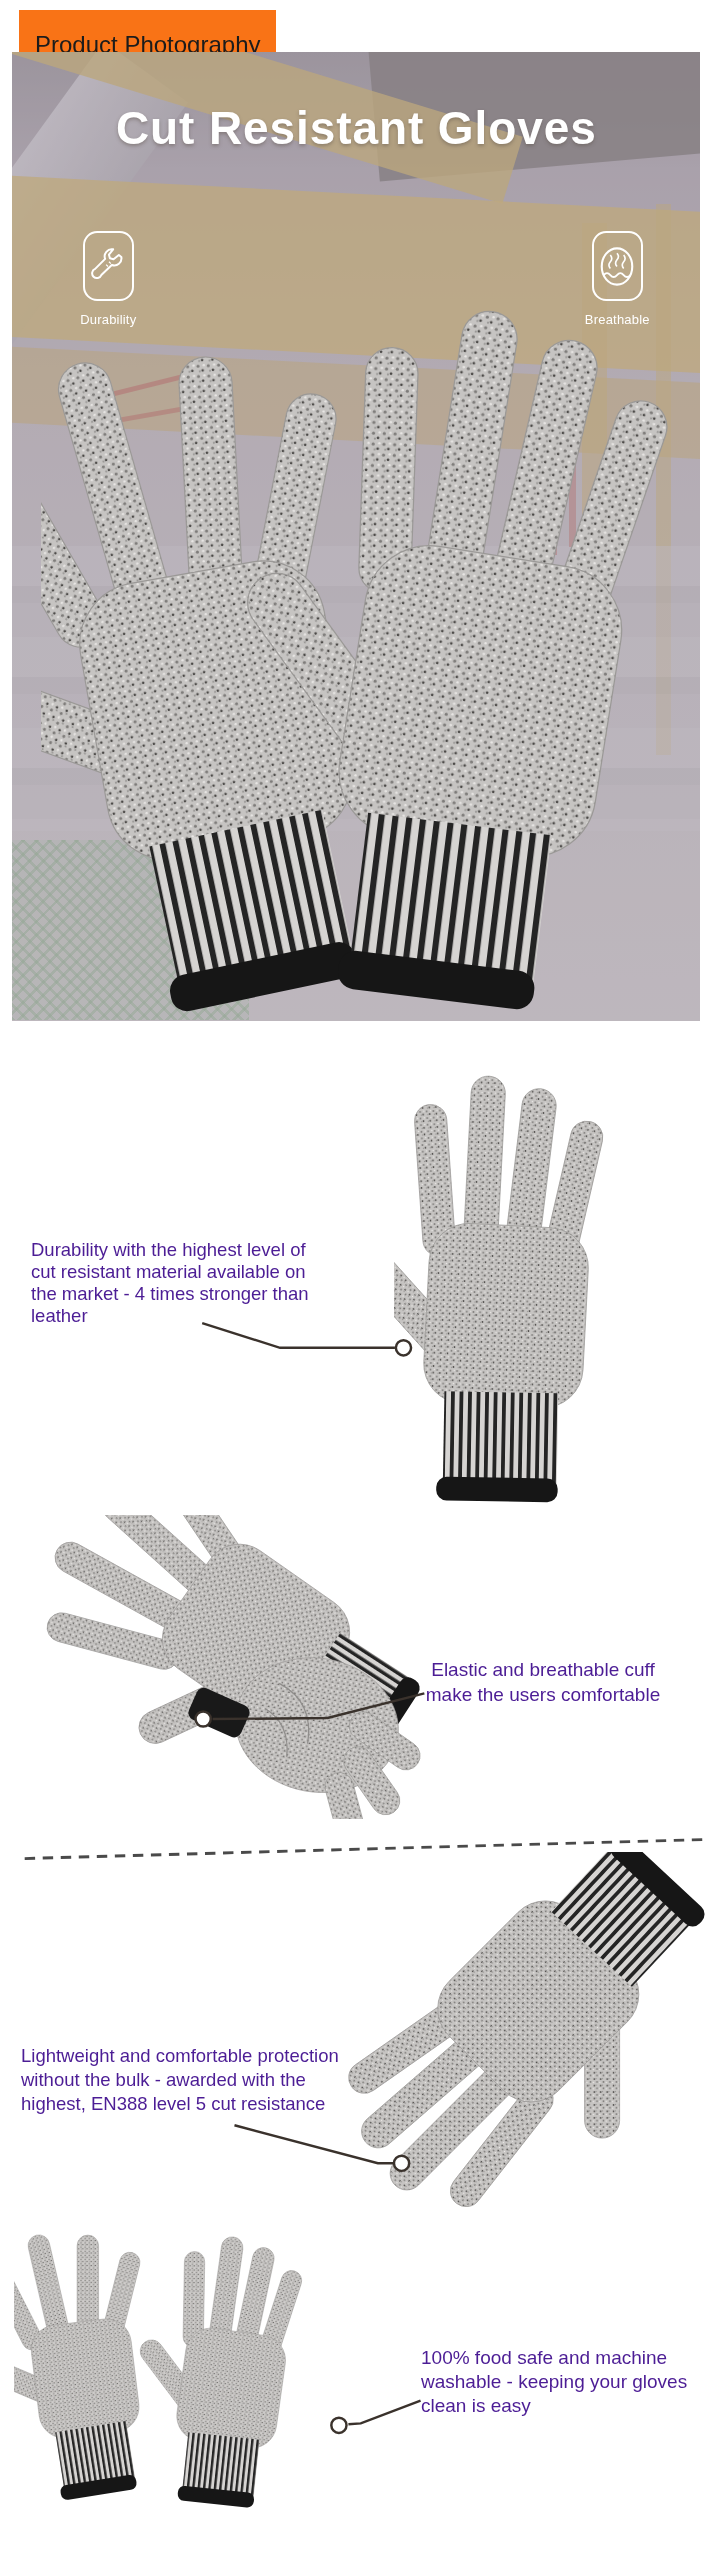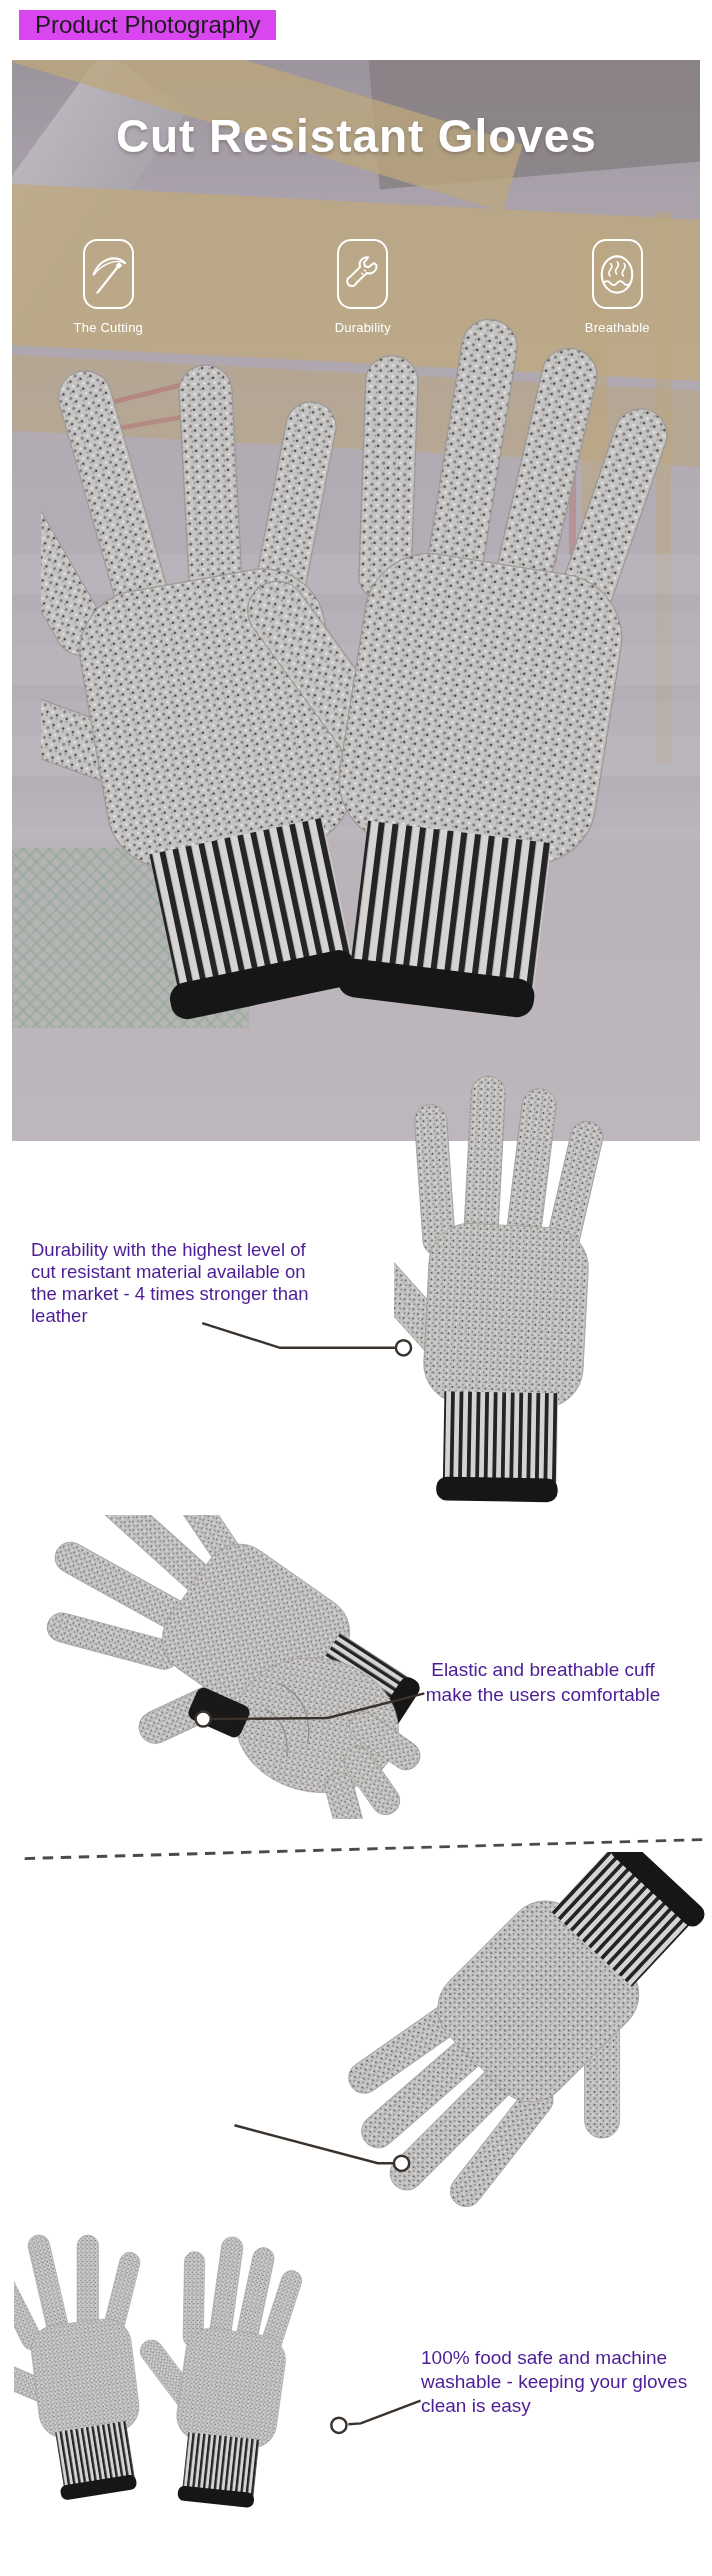--- a/index.html
+++ b/index.html
@@ -1,21 +1,21 @@
 <!DOCTYPE html>
 <html style="font-size:15px"><head>
 <meta charset="utf-8">
 <style>
   html,body{margin:0;padding:0;background:#fff;}
   .canvas{position:relative;width:712px;height:2576px;background:#ffffff;overflow:hidden;
           font-family:"Liberation Sans",sans-serif;}
-  .badge{position:absolute;left:19px;top:9.5px;background:#d946ef;color:#1c1c1c;
-         font-size:24px;padding:2px 16px;line-height:1.1;}
+  .badge{position:absolute;left:19px;top:9.5px;background:#f97316;color:#1c1c1c;
+         font-size:24px;padding:22px 16px;line-height:1.1;}
   
-  .hero{position:absolute;left:12.3px;top:60px;width:688px;height:1081px;overflow:hidden;background:#15803d;}
+  .hero{position:absolute;left:12.3px;top:52px;width:688px;height:969px;overflow:hidden;background:#15803d;}
   .hero .layer{position:absolute;}
   .bg-base{inset:0;background:linear-gradient(180deg,#8f8a90 0%,#a59ea6 12%,#b4aeb3 34%,#bdb8bb 62%,#c6c2c4 100%);}
   .bg-dark-tr{left:361px;top:-28.5px;width:361px;height:142px;background:#6e6a67;transform:rotate(-5deg);opacity:.85;}
   .bg-beam-diag{left:-57px;top:0px;width:570px;height:70px;background:#c2a75e;transform:rotate(17deg);opacity:.8;}
   .bg-beam-main{left:-9.5px;top:142px;width:712px;height:161px;background:#c7ab60;transform:rotate(3deg);opacity:.8;}
   .bg-beam-low{left:-9.5px;top:313px;width:712px;height:76px;background:#bfa45c;transform:rotate(3deg);opacity:.55;}
   .bg-strut{left:-38px;top:-19px;width:104px;height:408px;background:linear-gradient(90deg,#cac8cd,#a9a7ac);transform:rotate(36deg);opacity:.8;}
   .bg-post1{left:570px;top:171px;width:25px;height:513px;background:#c2a75e;opacity:.55;}
   .bg-post2{left:644px;top:152px;width:15px;height:551px;background:#c2a75e;opacity:.5;}
   .bg-machines{left:0;top:494px;width:688px;height:285px;opacity:.5;
@@ -112,31 +112,20 @@
     <div class="layer bg-coil1"></div>
     <div class="layer bg-coil2"></div>
     <div class="layer bg-tint"></div>
 
     <h1 class="hero-title">Cut Resistant Gloves</h1>
 
     <div class="features">
       <div class="feat">
         <div class="featbox">
           <svg width="42" height="61" viewBox="0 0 44 64">
-            <path d="M11 51 L33 23" stroke="#fff" stroke-width="2.4" fill="none" stroke-linecap="round"></path>
-            <path d="M7 32 C 13 16, 29 10, 40 20" stroke="#fff" stroke-width="2.4" fill="none" stroke-linecap="round"></path>
-            <path d="M7 32 C 16 21, 30 15, 40 20" stroke="#fff" stroke-width="1.4" fill="none"></path>
-            <rect x="31" y="20" width="5" height="5" fill="#fff" transform="rotate(45 33.5 22.5)"></rect>
-          </svg>
-        </div>
-        <div class="featlabel">The Cutting</div>
-      </div>
-      <div class="feat">
-        <div class="featbox">
-          <svg width="42" height="61" viewBox="0 0 44 64">
             <path d="M36 22 a7.5 7.5 0 0 1 -10 8.4 L15 41 a5 5 0 1 1 -6.5 -6.5 L19 24 a7.5 7.5 0 0 1 8.4 -10 l-4.4 5.6 1 3.8 3.8 1 5.6 -4.4 z" fill="none" stroke="#fff" stroke-width="2.1" stroke-linejoin="round"></path>
             <path d="M20 30 l2 2 M23 27 l2 2" stroke="#fff" stroke-width="1.2" fill="none"></path>
           </svg>
         </div>
         <div class="featlabel">Durability</div>
       </div>
       <div class="feat">
         <div class="featbox">
           <svg width="42" height="61" viewBox="0 0 44 64">
             <ellipse cx="22" cy="32" rx="16" ry="19" fill="none" stroke="#fff" stroke-width="2.2"></ellipse>
@@ -168,20 +157,21 @@
     <use href="#gloveA" transform="translate(100,420) scale(0.97) rotate(-135)"></use>
   </svg>
 
   <svg class="photo" style="left:14.2px;top:2199px" width="328" height="313" viewBox="0 0 345 330">
     <use href="#gloveB" transform="translate(5,15) scale(0.63) rotate(-7 105 240)"></use>
     <use href="#gloveA" transform="translate(165,25) scale(0.63) rotate(8 105 240)"></use>
   </svg>
 
   <div class="callout c1">Durability with the highest level of cut resistant material available on the market - 4 times stronger than leather</div>
   <div class="callout c2">Elastic  and breathable cuff make the users comfortable</div>
+  <div class="callout c3">Lightweight and comfortable protection without the bulk - awarded with the highest, EN388 level 5 cut resistance</div>
   <div class="callout c4">100% food safe and machine washable - keeping your gloves clean is easy</div>
 
   <svg class="overlay-lines" width="712" height="2576" viewBox="0 0 750 2712">
     <line x1="26" y1="1957" x2="740" y2="1937" stroke="#4a4a4a" stroke-width="3" stroke-dasharray="11 8"></line>
     <g stroke="#3a322c" stroke-width="2.6" fill="none">
       <polyline points="213,1393 295,1419 416,1419"></polyline>
       <polyline points="447,1783 345,1809 224,1810"></polyline>
       <polyline points="247,2238 398,2278 414,2278"></polyline>
       <polyline points="443,2528 380,2552 367,2553"></polyline>
       <circle cx="425" cy="1419" r="8" fill="#ffffff"></circle>

